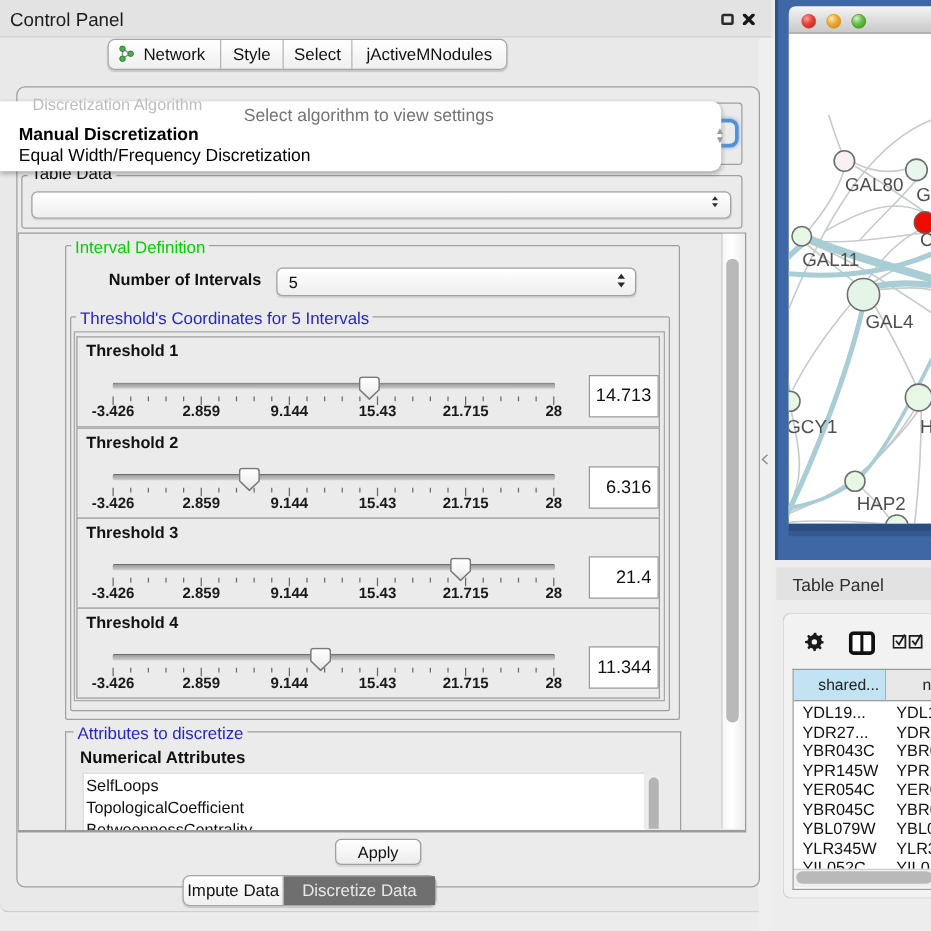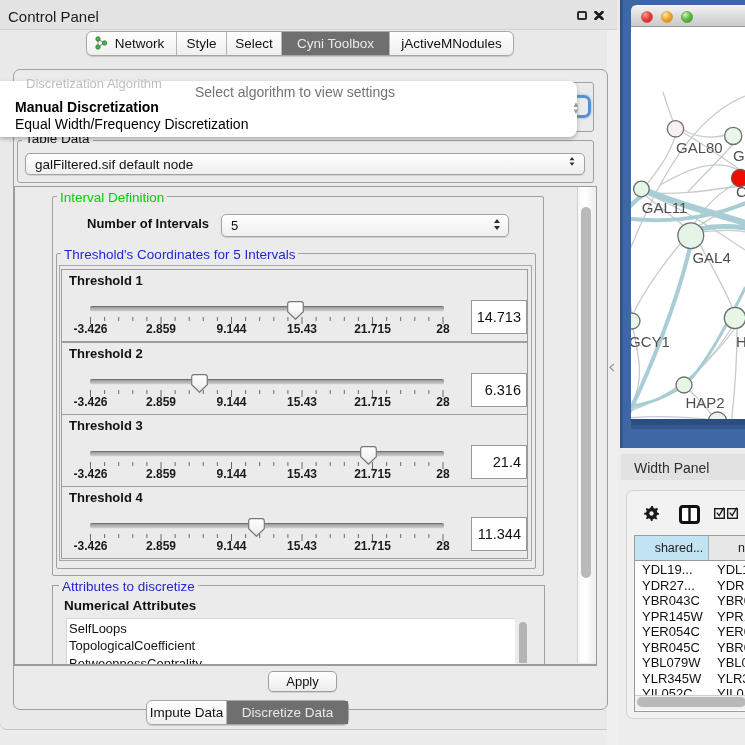--- a/index.html
+++ b/index.html
@@ -45,32 +45,30 @@
 <div class="tabstrip" style="left:86px;top:31px;">
   <div class="tab" style="width:90px;padding-left:16px;position:relative;">
     <svg width="13" height="14" viewBox="0 0 13 14" style="position:absolute;left:8px;top:4px;">
       <path d="M3 3 L9 7 M3 11 L9 7 M3 3 L3 11" stroke="#8a8a8a" stroke-width="1"></path>
       <circle cx="3" cy="3" r="2.2" fill="#4caf50" stroke="#2e7d32" stroke-width="0.8"></circle>
       <circle cx="3" cy="11" r="2.2" fill="#4caf50" stroke="#2e7d32" stroke-width="0.8"></circle>
       <circle cx="9.5" cy="7" r="2.2" fill="#4caf50" stroke="#2e7d32" stroke-width="0.8"></circle>
     </svg>Network</div>
   <div class="tab" style="width:50px;">Style</div>
   <div class="tab" style="width:55px;">Select</div>
-  <div class="tab sel" style="width:108px;">Cyni Toolbox</div>
   <div class="tab" style="width:123px;">jActiveMNodules</div>
 </div>
 
 <div class="abs" style="left:13px;top:69px;width:593px;height:639px;border:1px solid #9f9f9f;border-radius:7px;background:#ebebeb;"></div>
 
 <div class="group" style="left:17px;top:82px;width:575px;height:48px;"></div>
 
 <div class="group" style="left:17px;top:140px;width:575px;height:41px;"></div>
 <div class="gl" style="left:22px;top:131px;color:#111;">Table Data</div>
 <div class="combo" style="left:25px;top:153px;width:558px;height:20px;">
-  <div class="ctext" style="font-size:13.5px;">galFiltered.sif default node</div>
   <div class="spin" style="right:8px;top:3px;transform:scale(0.8);transform-origin:top right;">
       <div class="up"></div>
       <div class="dn"></div>
     </div>
 </div>
 
 <div class="abs" style="left:0;top:81px;width:577px;height:56px;background:#ffffff;border-bottom-right-radius:8px;border-top-right-radius:8px;box-shadow:0 2px 4px rgba(0,0,0,0.28);"></div>
 <div class="abs" style="left:26px;top:76px;font-size:13px;color:#bdbdbd;">Discretization Algorithm</div>
 <div class="abs" style="left:0;top:84px;width:590px;text-align:center;font-size:14px;color:#737373;">Select algorithm to view settings</div>
 <div class="abs" style="left:15px;top:99px;font-size:14px;font-weight:bold;color:#000;">Manual Discretization</div>
@@ -421,21 +419,21 @@
       <text x="65.4" y="408">HAP2</text>
     </g>
   </g>
 
   <rect x="11" y="419" width="114" height="6" fill="#2c4d80"></rect>
   <rect x="11" y="425" width="114" height="4" fill="#35598f"></rect>
 </svg>
 
 <div class="abs" style="left:618px;top:448px;width:127px;height:297px;background:#ededed;"></div>
 <div class="abs" style="left:621px;top:454px;width:124px;height:26px;background:#e2e2e2;"></div>
-<div class="abs" style="left:634px;top:460px;font-size:14px;color:#2e2e2e;">Width Panel</div>
+<div class="abs" style="left:634px;top:460px;font-size:14px;color:#2e2e2e;">Table Panel</div>
 
 <div class="abs" style="left:626px;top:490px;width:119px;height:227px;background:#f2f2f2;border:1px solid #d2d2d2;border-radius:7px;border-right:none;border-top-right-radius:0;border-bottom-right-radius:0;"></div>
 
 <svg class="abs" style="left:644px;top:506px;" width="15" height="15" viewBox="0 0 16 16">
   <g fill="#1a1a1a">
     <path d="M8 0 L9.6 0 L10 2.2 A6 6 0 0 1 11.8 3 L13.8 1.9 L15 3.4 L13.6 5.1 A6 6 0 0 1 14.2 7 L16 7.6 L16 9.2 L13.9 9.6 A6 6 0 0 1 13 11.4 L14.2 13.2 L13 14.4 L11.2 13.2 A6 6 0 0 1 9.4 14 L9 16 L7.4 16 L6.8 13.9 A6 6 0 0 1 5 13 L3.2 14.2 L2 13 L3.2 11.2 A6 6 0 0 1 2.2 9.4 L0 9 L0 7.4 L2.2 6.8 A6 6 0 0 1 3 5 L1.8 3.2 L3 2 L4.9 3.2 A6 6 0 0 1 6.6 2.2 Z"></path>
     <circle cx="8" cy="8" r="5.2"></circle>
     <circle cx="8" cy="8" r="2.3" fill="#f1f1f1"></circle>
   </g>
 </svg>

